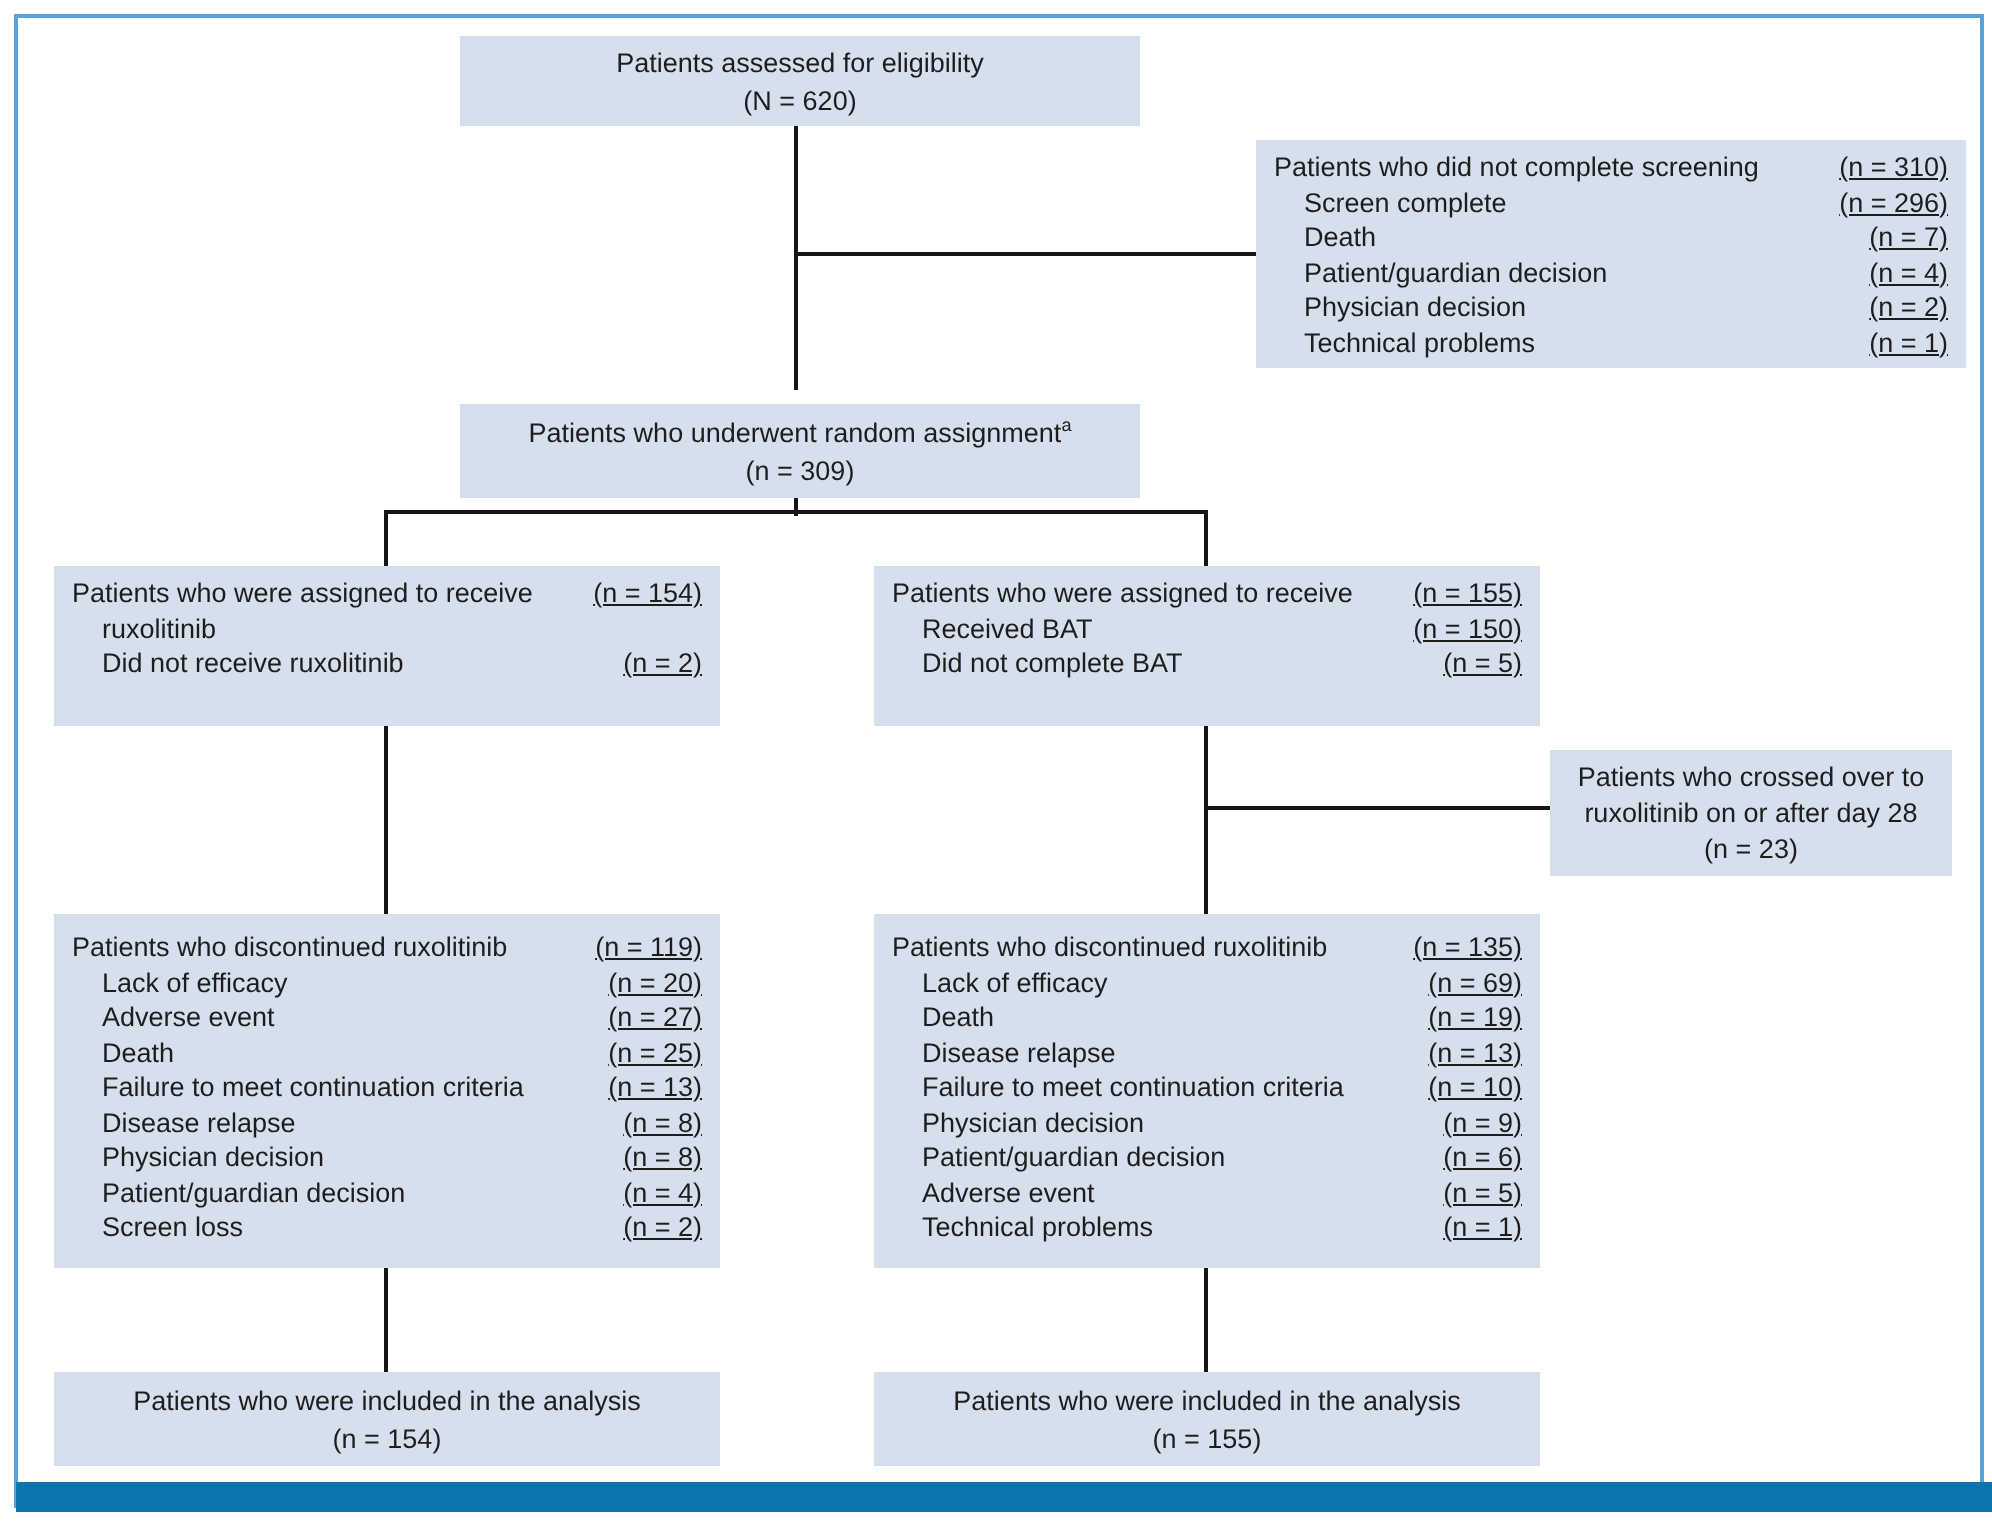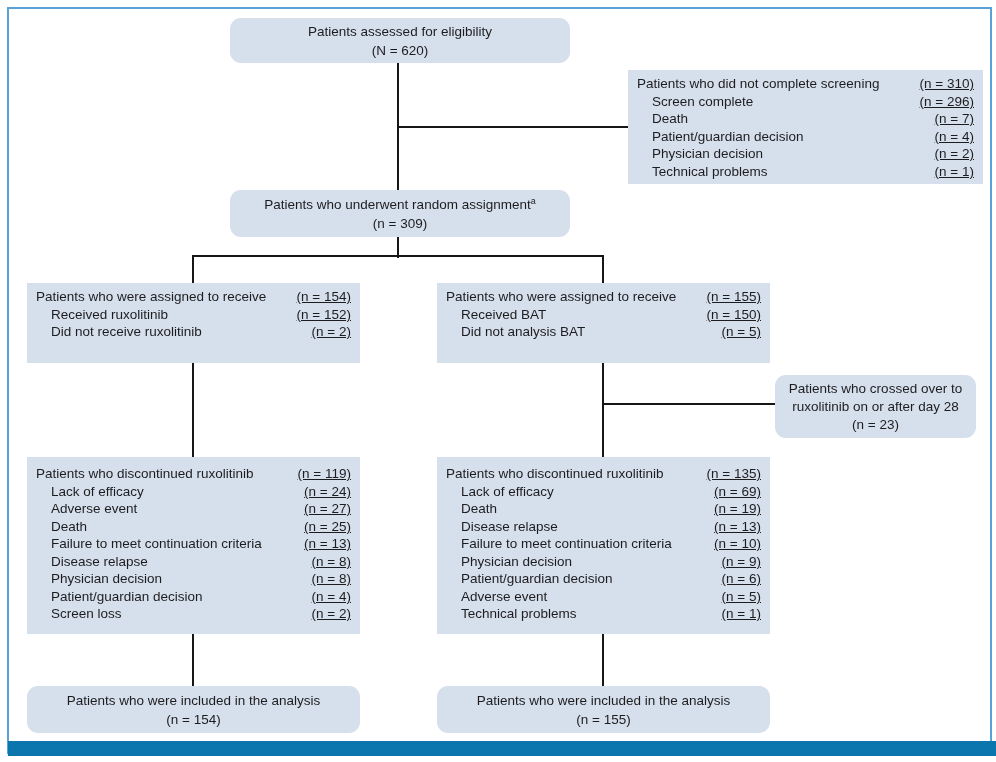--- a/index.html
+++ b/index.html
@@ -4,21 +4,21 @@
 <style>
   html,body{margin:0;padding:0;background:#fff;}
   .canvas{position:relative;width:996px;height:762px;background:#ffffff;
           font-family:"Liberation Sans", sans-serif;color:#1d1d1f;overflow:hidden;}
   .frame{position:absolute;left:7px;top:7px;width:981px;height:743px;
          border:2px solid #57a3d7;background:transparent;}
   .bottombar{position:absolute;left:8px;top:741px;width:988px;height:15px;background:#0b76ad;}
   .line{position:absolute;background:#161616;}
   .box{position:absolute;background:#d6dfec;font-size:13.5px;box-sizing:border-box;}
   .center{display:flex;flex-direction:column;justify-content:center;align-items:center;
-          text-align:center;line-height:19px;padding:2px 6px;border-radius:11px;}
+          text-align:center;line-height:19px;padding:2px 6px;}
   .rows{padding:5px 9px;line-height:17.5px;}
   .row{display:flex;justify-content:space-between;}
   .lbl{white-space:nowrap;}
   .ind{padding-left:15px;}
   .val{white-space:nowrap;padding-left:8px;text-decoration:underline;}
   sup{font-size:9px;line-height:0;}
 </style>
 </head>
 <body>
 
@@ -63,69 +63,68 @@
     <div class="row">
       <span class="lbl ind">Physician decision</span>
       <span class="val">(n = 2)</span>
     </div>
     <div class="row">
       <span class="lbl ind">Technical problems</span>
       <span class="val">(n = 1)</span>
     </div>
   </div>
 
-  <div class="box center" style="left:230px;top:190px;width:340px;height:47px;">
+  <div class="box center" style="left:230px;top:202px;width:340px;height:47px;">
     <div><span>Patients who underwent random assignment</span><sup>a</sup></div>
     <div>(n = 309)</div>
   </div>
 
   <div class="box rows" style="left:27px;top:283px;width:333px;height:80px;">
     <div class="row">
       <span class="lbl">Patients who were assigned to receive</span>
       <span class="val">(n = 154)</span>
     </div>
     <div class="row">
-      <span class="lbl ind">Received ruxolitinib</span>
-      <span class="val">(n = 152)</span>
+      <span class="lbl ind">ruxolitinib</span>
     </div>
     <div class="row">
       <span class="lbl ind">Did not receive ruxolitinib</span>
       <span class="val">(n = 2)</span>
     </div>
   </div>
 
   <div class="box rows" style="left:437px;top:283px;width:333px;height:80px;">
     <div class="row">
       <span class="lbl">Patients who were assigned to receive</span>
       <span class="val">(n = 155)</span>
     </div>
     <div class="row">
       <span class="lbl ind">Received BAT</span>
       <span class="val">(n = 150)</span>
     </div>
     <div class="row">
-      <span class="lbl ind">Did not analysis BAT</span>
+      <span class="lbl ind">Did not complete BAT</span>
       <span class="val">(n = 5)</span>
     </div>
   </div>
 
   <div class="box center" style="left:775px;top:375px;width:201px;height:63px;line-height:18px;">
     <div>Patients who crossed over to</div>
     <div>ruxolitinib on or after day 28</div>
     <div>(n = 23)</div>
   </div>
 
   <div class="box rows" style="left:27px;top:457px;width:333px;height:177px;padding-top:8px;">
     <div class="row">
       <span class="lbl">Patients who discontinued ruxolitinib</span>
       <span class="val">(n = 119)</span>
     </div>
     <div class="row">
       <span class="lbl ind">Lack of efficacy</span>
-      <span class="val">(n = 24)</span>
+      <span class="val">(n = 20)</span>
     </div>
     <div class="row">
       <span class="lbl ind">Adverse event</span>
       <span class="val">(n = 27)</span>
     </div>
     <div class="row">
       <span class="lbl ind">Death</span>
       <span class="val">(n = 25)</span>
     </div>
     <div class="row">

